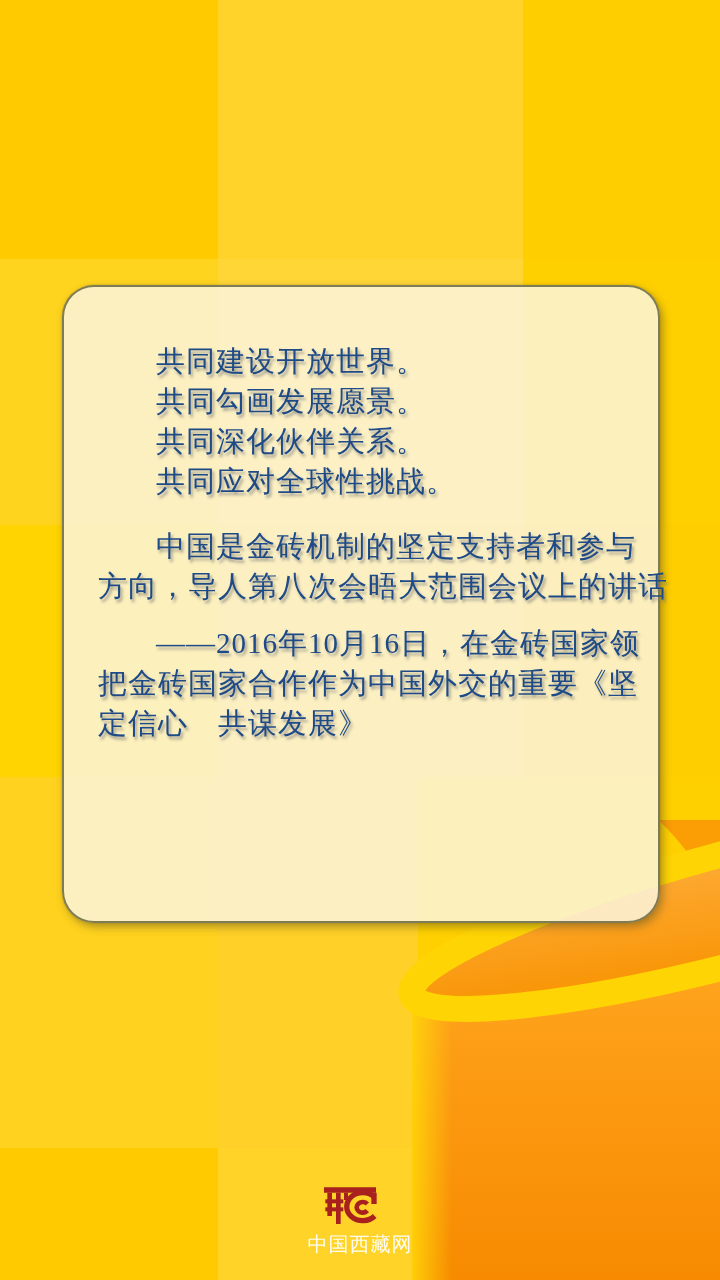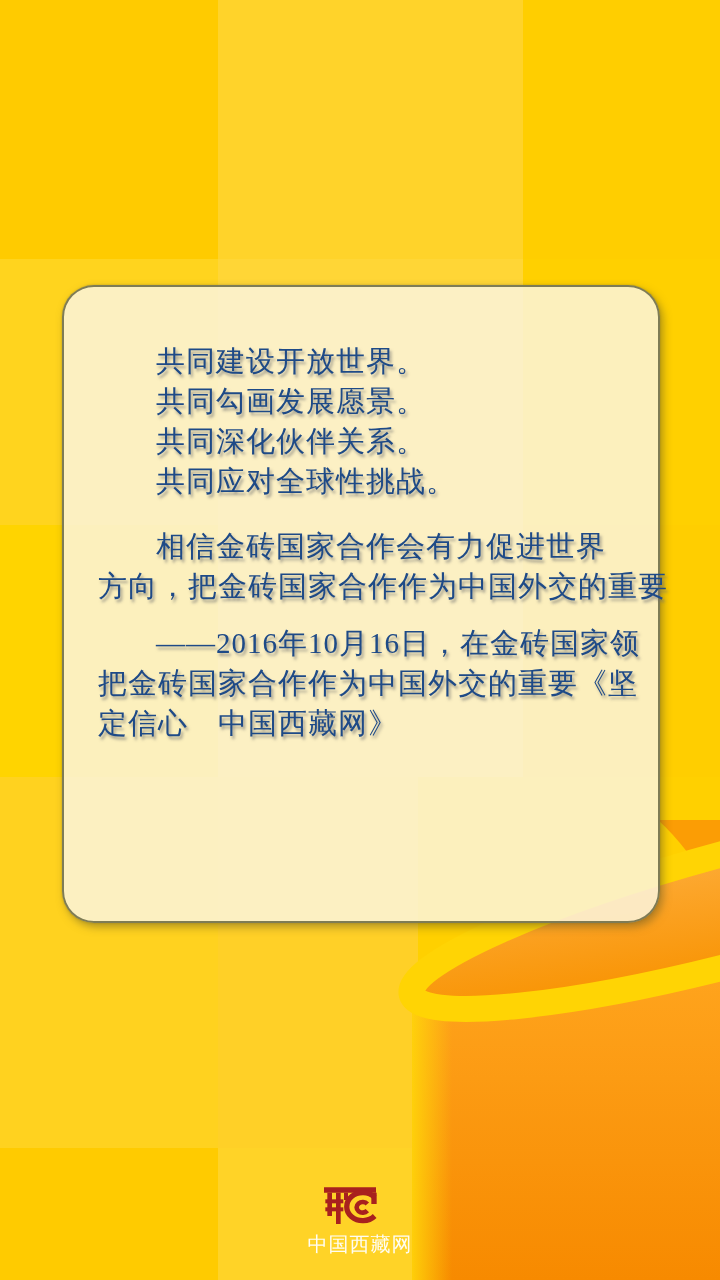--- a/index.html
+++ b/index.html
@@ -98,27 +98,27 @@
   </svg>
 
   <div class="card">
     <div class="block slogans">
         <div class="line">共同建设开放世界。</div>
         <div class="line">共同勾画发展愿景。</div>
         <div class="line">共同深化伙伴关系。</div>
         <div class="line">共同应对全球性挑战。</div>
       </div>
     <div class="block para">
-        <div class="line">相信金砖国家合作会有力促进世界</div>
-        <div class="line">方向，把金砖国家合作作为中国外交的重要</div>
+        <div class="line">中国是金砖机制的坚定支持者和参与</div>
+        <div class="line">方向，导人第八次会晤大范围会议上的讲话</div>
       </div>
     <div class="block quote">
         <div class="line">——2016年10月16日，在金砖国家领</div>
         <div class="line">把金砖国家合作作为中国外交的重要《坚</div>
-        <div class="line">定信心　中国西藏网》</div>
+        <div class="line">定信心　共谋发展》</div>
       </div>
   </div>
 
   <svg class="logo" viewBox="0 0 84 62" aria-hidden="true">
     <g fill="#A8211E">
       <path d="M3,3 H81 V11 H3 Z"></path>
       <rect x="8" y="11" width="7" height="35"></rect>
       <rect x="21" y="11" width="7" height="47"></rect>
       <rect x="5" y="21" width="27" height="6"></rect>
       <rect x="5" y="33" width="27" height="6"></rect>

